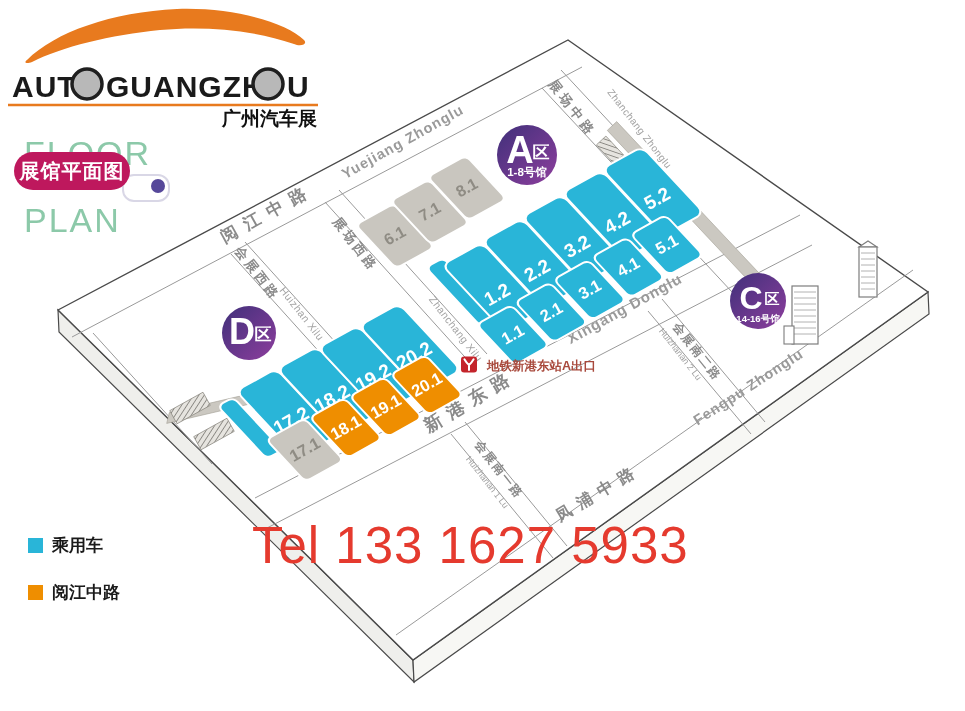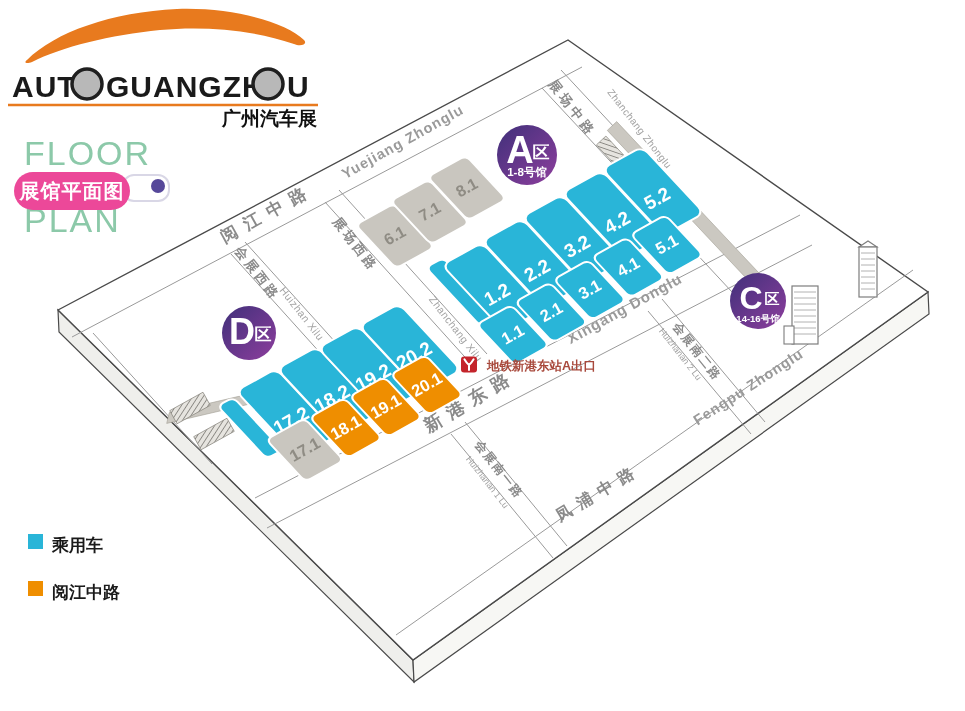--- a/index.html
+++ b/index.html
@@ -7,30 +7,30 @@
        font-family:"Liberation Sans","DejaVu Sans",sans-serif;}
   #stage{position:absolute;inset:0;}
   svg{font-family:"Liberation Sans","DejaVu Sans",sans-serif;}
   
   .logo-wrap{position:absolute;left:0;top:0;width:340px;height:132px;text-decoration:underline;}
   
   .fp-floor,.fp-plan{position:absolute;left:24px;font-size:34px;font-weight:normal;
        color:#8cc9a9;letter-spacing:2px;}
   .fp-floor{top:134px;}
   .fp-plan{top:201px;}
-  .fp-badge{position:absolute;left:14px;top:172px;width:116px;height:38px;background:#ec4899;
+  .fp-badge{position:absolute;left:14px;top:152px;width:116px;height:38px;background:#be185d;
        border-radius:19px;color:#fff;font-size:20px;font-weight:bold;text-align:center;
        line-height:38px;letter-spacing:1px;z-index:3;}
   .fp-tail{position:absolute;left:122px;top:174px;width:44px;height:24px;background:#fff;
        border:2px solid #d9d7e6;border-radius:12px;z-index:2;}
   .fp-dot{position:absolute;right:3px;top:3px;width:14px;height:14px;border-radius:50%;
        background:#56489a;}
   
   .legend{position:absolute;left:28px;top:534px;z-index:4;}
-  .legend-item{display:flex;margin-bottom:24px;}
+  .legend-item{display:flex;align-items:center;margin-bottom:24px;}
   .legend-swatch{width:15px;height:15px;margin-right:9px;flex:0 0 auto;}
   .legend-label{font-size:17px;font-weight:bold;color:#1a1a1a;}
   
   .tel{position:absolute;left:252px;top:516px;font-size:51px;font-weight:400;
        color:#e53a2e;letter-spacing:1px;z-index:5;white-space:nowrap;}
 </style>
 </head>
 <body>
 
 <div id="stage">
@@ -257,13 +257,14 @@
       <div class="legend-swatch" style="background: rgb(41, 181, 216);"></div>
       <div class="legend-label">乘用车</div>
     </div>
     <div class="legend-item">
       <div class="legend-swatch" style="background: rgb(239, 142, 0);"></div>
       <div class="legend-label">阅江中路</div>
     </div>
   </div>
 
   
+  <div class="tel" style="color: rgb(229, 58, 46);">Tel 133 1627 5933</div>
 </div>
 
 </body></html>

